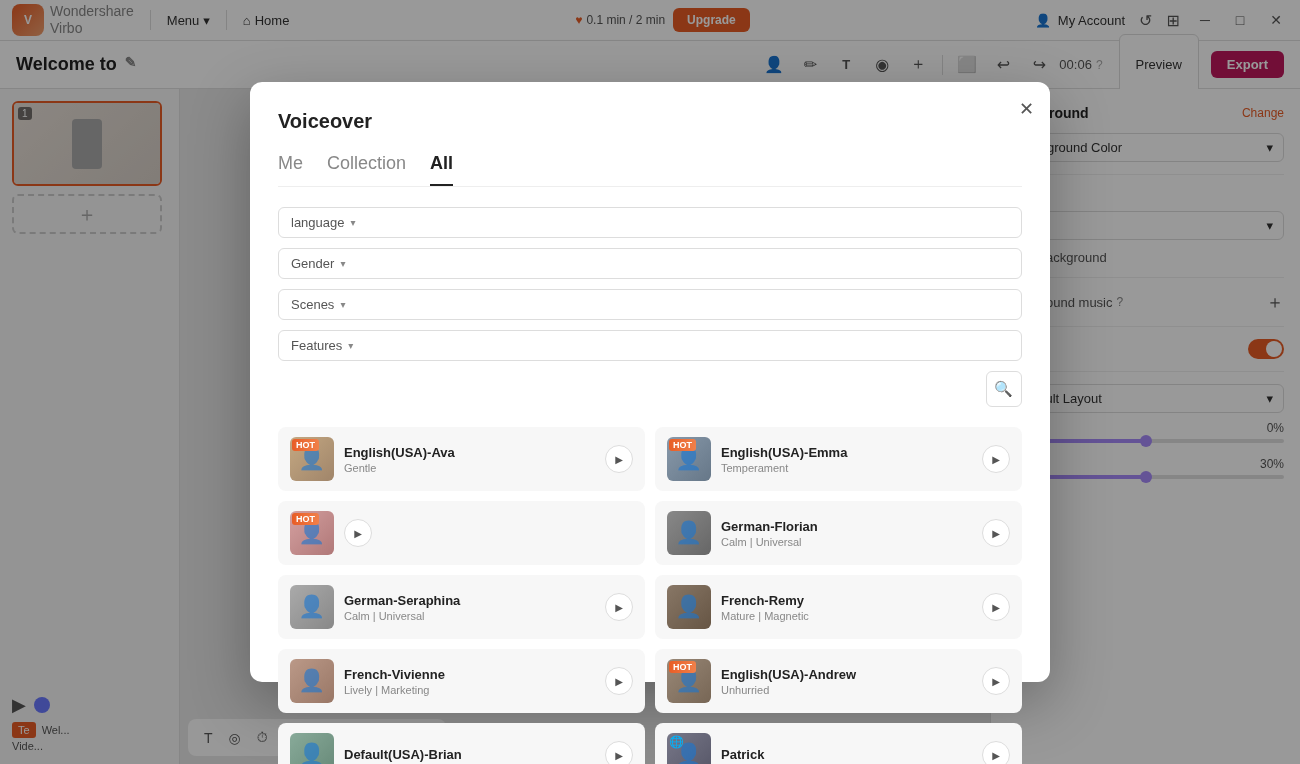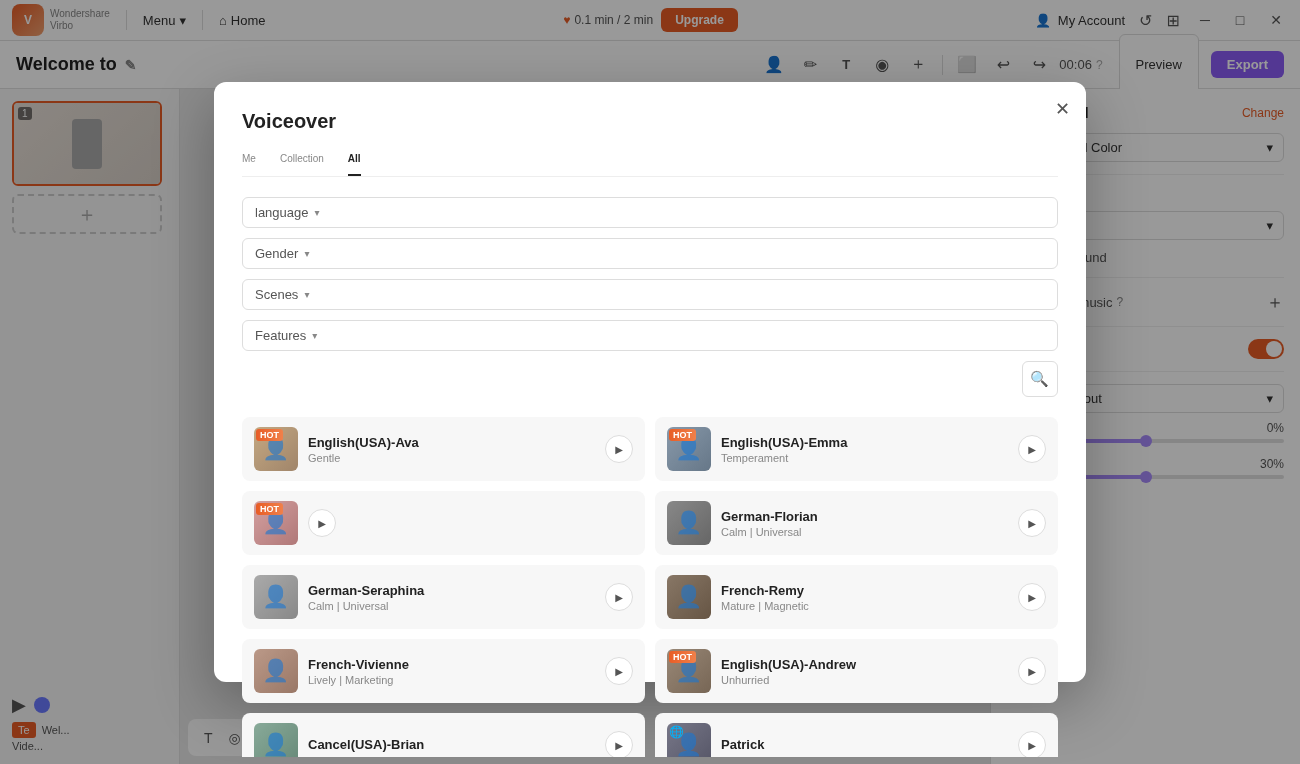--- a/index.html
+++ b/index.html
@@ -3,43 +3,43 @@
   <meta charset="utf-8">
   <style>
     * { box-sizing: border-box; margin: 0; padding: 0; }
     body { font-family: -apple-system, BlinkMacSystemFont, 'Segoe UI', sans-serif; background: #f0f0f0; width: 1300px; height: 764px; overflow: hidden; position: relative; }
 
     
     .topbar { display: flex; align-items: center; height: 41px; background: #fff; border-bottom: 1px solid #e0e0e0; padding: 0 12px; gap: 16px; }
     .logo { display: flex; align-items: center; gap: 6px; font-weight: 700; font-size: 14px; }
     .logo-icon { width: 32px; height: 32px; background: linear-gradient(135deg, #e85d26, #f0a070); border-radius: 8px; display: flex; align-items: center; justify-content: center; color: #fff; font-size: 12px; font-weight: 700; }
     .logo-text { font-size: 13px; line-height: 1.2; }
-    .logo-text span { display: block; font-size: 10px; color: #888; font-weight: 400; }
+    .logo-text span { display: block; font-size: 14px; color: #888; font-weight: 400; }
     .divider-v { width: 1px; height: 20px; background: #ddd; }
     .menu-btn { display: flex; align-items: center; gap: 4px; font-size: 13px; cursor: pointer; color: #333; }
     .home-btn { display: flex; align-items: center; gap: 4px; font-size: 13px; cursor: pointer; color: #333; }
     .topbar-center { flex: 1; display: flex; align-items: center; justify-content: center; gap: 8px; }
     .credit-badge { display: flex; align-items: center; gap: 4px; font-size: 12px; color: #555; }
     .heart-icon { color: #e85d26; }
     .upgrade-btn { background: #e85d26; color: #fff; border: none; border-radius: 6px; padding: 5px 14px; font-size: 12px; cursor: pointer; font-weight: 600; }
     .topbar-right { display: flex; align-items: center; gap: 14px; }
     .account-btn { display: flex; align-items: center; gap: 6px; font-size: 13px; color: #333; cursor: pointer; }
     .topbar-icon { font-size: 16px; color: #555; cursor: pointer; }
     .win-btn { font-size: 14px; color: #555; cursor: pointer; padding: 2px 6px; }
 
     
     .toolbar2 { display: flex; align-items: center; height: 48px; background: #fff; border-bottom: 1px solid #e0e0e0; padding: 0 16px; }
-    .welcome-text { font-size: 18px; font-weight: 600; color: #222; margin-right: auto; display: flex; align-items: center; gap: 8px; }
+    .welcome-text { font-size: 18px; font-weight: 600; color: #222; margin-right: auto; display: flex; gap: 8px; }
     .edit-icon { font-size: 14px; color: #888; cursor: pointer; }
     .toolbar2-tools { display: flex; align-items: center; gap: 4px; }
     .tool-btn { width: 32px; height: 32px; display: flex; align-items: center; justify-content: center; border: none; background: transparent; cursor: pointer; border-radius: 4px; color: #555; font-size: 16px; }
     .tool-separator { width: 1px; height: 20px; background: #ddd; margin: 0 4px; }
     .time-display { font-size: 13px; color: #555; display: flex; align-items: center; gap: 4px; }
     .preview-btn { background: #fff; border: 1px solid #ddd; border-radius: 6px; padding: 22px 16px; font-size: 13px; cursor: pointer; color: #333; margin-left: 12px; }
-    .export-btn { background: #8b5cf6; color: #fff; border: none; border-radius: 6px; padding: 6px 16px; font-size: 13px; cursor: pointer; font-weight: 600; margin-left: 8px; }
+    .export-btn { background: #be185d; color: #fff; border: none; border-radius: 6px; padding: 6px 16px; font-size: 13px; cursor: pointer; font-weight: 600; margin-left: 8px; }
 
     
     .main { display: flex; height: calc(764px - 89px); }
 
     
     .sidebar { width: 180px; background: #f7f7f7; border-right: 1px solid #e0e0e0; padding: 12px; display: flex; flex-direction: column; gap: 8px; }
     .slide-thumb { width: 150px; height: 85px; background: #ddd; border-radius: 6px; overflow: hidden; border: 2px solid #e85d26; position: relative; cursor: pointer; }
     .slide-num { position: absolute; top: 4px; left: 4px; background: rgba(0,0,0,0.5); color: #fff; font-size: 10px; padding: 1px 4px; border-radius: 3px; }
     .add-slide { width: 150px; height: 40px; background: transparent; border: 2px dashed #ccc; border-radius: 6px; display: flex; align-items: center; justify-content: center; font-size: 20px; color: #aaa; cursor: pointer; }
     .play-btn-small { font-size: 18px; color: #555; cursor: pointer; }
@@ -67,25 +67,25 @@
     .slider-label { display: flex; justify-content: space-between; font-size: 12px; color: #555; margin-bottom: 4px; }
     .slider-track { height: 4px; background: #e0e0e0; border-radius: 2px; position: relative; }
     .slider-fill { height: 100%; background: #a78bfa; border-radius: 2px; }
     .slider-fill-vol { height: 100%; background: #a78bfa; border-radius: 2px; }
     .slider-thumb { width: 12px; height: 12px; background: #a78bfa; border-radius: 50%; position: absolute; top: -4px; cursor: pointer; }
     .plus-icon { font-size: 18px; color: #555; cursor: pointer; }
     .info-icon { font-size: 12px; color: #888; cursor: pointer; }
 
     
     .modal-overlay { position: absolute; top: 0; left: 0; width: 100%; height: 100%; background: rgba(0,0,0,0.4); display: flex; align-items: center; justify-content: center; z-index: 100; }
-    .modal { background: #fff; border-radius: 12px; width: 872px; max-height: 600px; padding: 28px; position: relative; box-shadow: 0 20px 60px rgba(0,0,0,0.3); }
+    .modal { background: #fff; border-radius: 12px; width: 800px; max-height: 600px; padding: 28px; position: relative; box-shadow: 0 20px 60px rgba(0,0,0,0.3); }
     .modal-title { font-size: 20px; font-weight: 700; color: #222; margin-bottom: 20px; }
     .modal-close { position: absolute; top: 16px; right: 16px; font-size: 18px; cursor: pointer; color: #555; background: none; border: none; }
     .modal-tabs { display: flex; gap: 24px; margin-bottom: 20px; border-bottom: 1px solid #eee; padding-bottom: 0; }
-    .modal-tab { font-size: 10px; color: #888; cursor: pointer; padding-bottom: 10px; border-bottom: 2px solid transparent; }
+    .modal-tab { font-size: 18px; color: #888; cursor: pointer; padding-bottom: 10px; border-bottom: 2px solid transparent; }
     .modal-tab.active { color: #222; font-weight: 600; border-bottom: 2px solid #222; }
     .modal-filters { display: flex; gap: 10px; margin-bottom: 20px; flex-direction: column; }
     .filter-select { display: flex; align-items: center; gap: 6px; border: 1px solid #ddd; border-radius: 6px; padding: 7px 12px; font-size: 13px; color: #555; cursor: pointer; background: #fff; }
     .filter-select .chevron { font-size: 10px; color: #888; }
     .search-btn { width: 36px; height: 36px; border: 1px solid #ddd; border-radius: 6px; display: flex; align-items: center; justify-content: center; cursor: pointer; background: #fff; font-size: 15px; color: #555; margin-left: auto; }
     .voices-grid { display: grid; grid-template-columns: 1fr 1fr; gap: 10px; max-height: 340px; overflow-y: auto; }
     .voice-card { display: flex; align-items: center; gap: 10px; padding: 10px 12px; background: #f7f7f7; border-radius: 8px; cursor: pointer; position: relative; }
     .voice-avatar { width: 44px; height: 44px; border-radius: 6px; background: #ddd; overflow: hidden; flex-shrink: 0; position: relative; }
     .voice-avatar-img { width: 100%; height: 100%; object-fit: cover; background: linear-gradient(135deg, #ccc, #aaa); display: flex; align-items: center; justify-content: center; font-size: 18px; }
     .hot-badge { position: absolute; top: 2px; left: 2px; background: linear-gradient(90deg, #e85d26, #f0804a); color: #fff; font-size: 9px; font-weight: 700; padding: 1px 4px; border-radius: 3px; }
@@ -405,21 +405,21 @@
           </div>
           <div class="voice-play">▶</div>
         </div>
         <div class="voice-card">
           <div class="voice-avatar">
             <div class="voice-avatar-img av-brian">
               <span style="font-size:22px;opacity:0.6;">👤</span>
             </div>
           </div>
           <div class="voice-info">
-            <div class="voice-name">Cancel(USA)-Brian</div>
+            <div class="voice-name">Default(USA)-Brian</div>
             <div class="voice-desc"></div>
           </div>
           <div class="voice-play">▶</div>
         </div>
         <div class="voice-card">
           <div class="voice-avatar">
             <div class="voice-avatar-img av-patrick">
               <span style="font-size:22px;opacity:0.6;">👤</span>
             </div>
             <div class="globe-badge">🌐</div>

